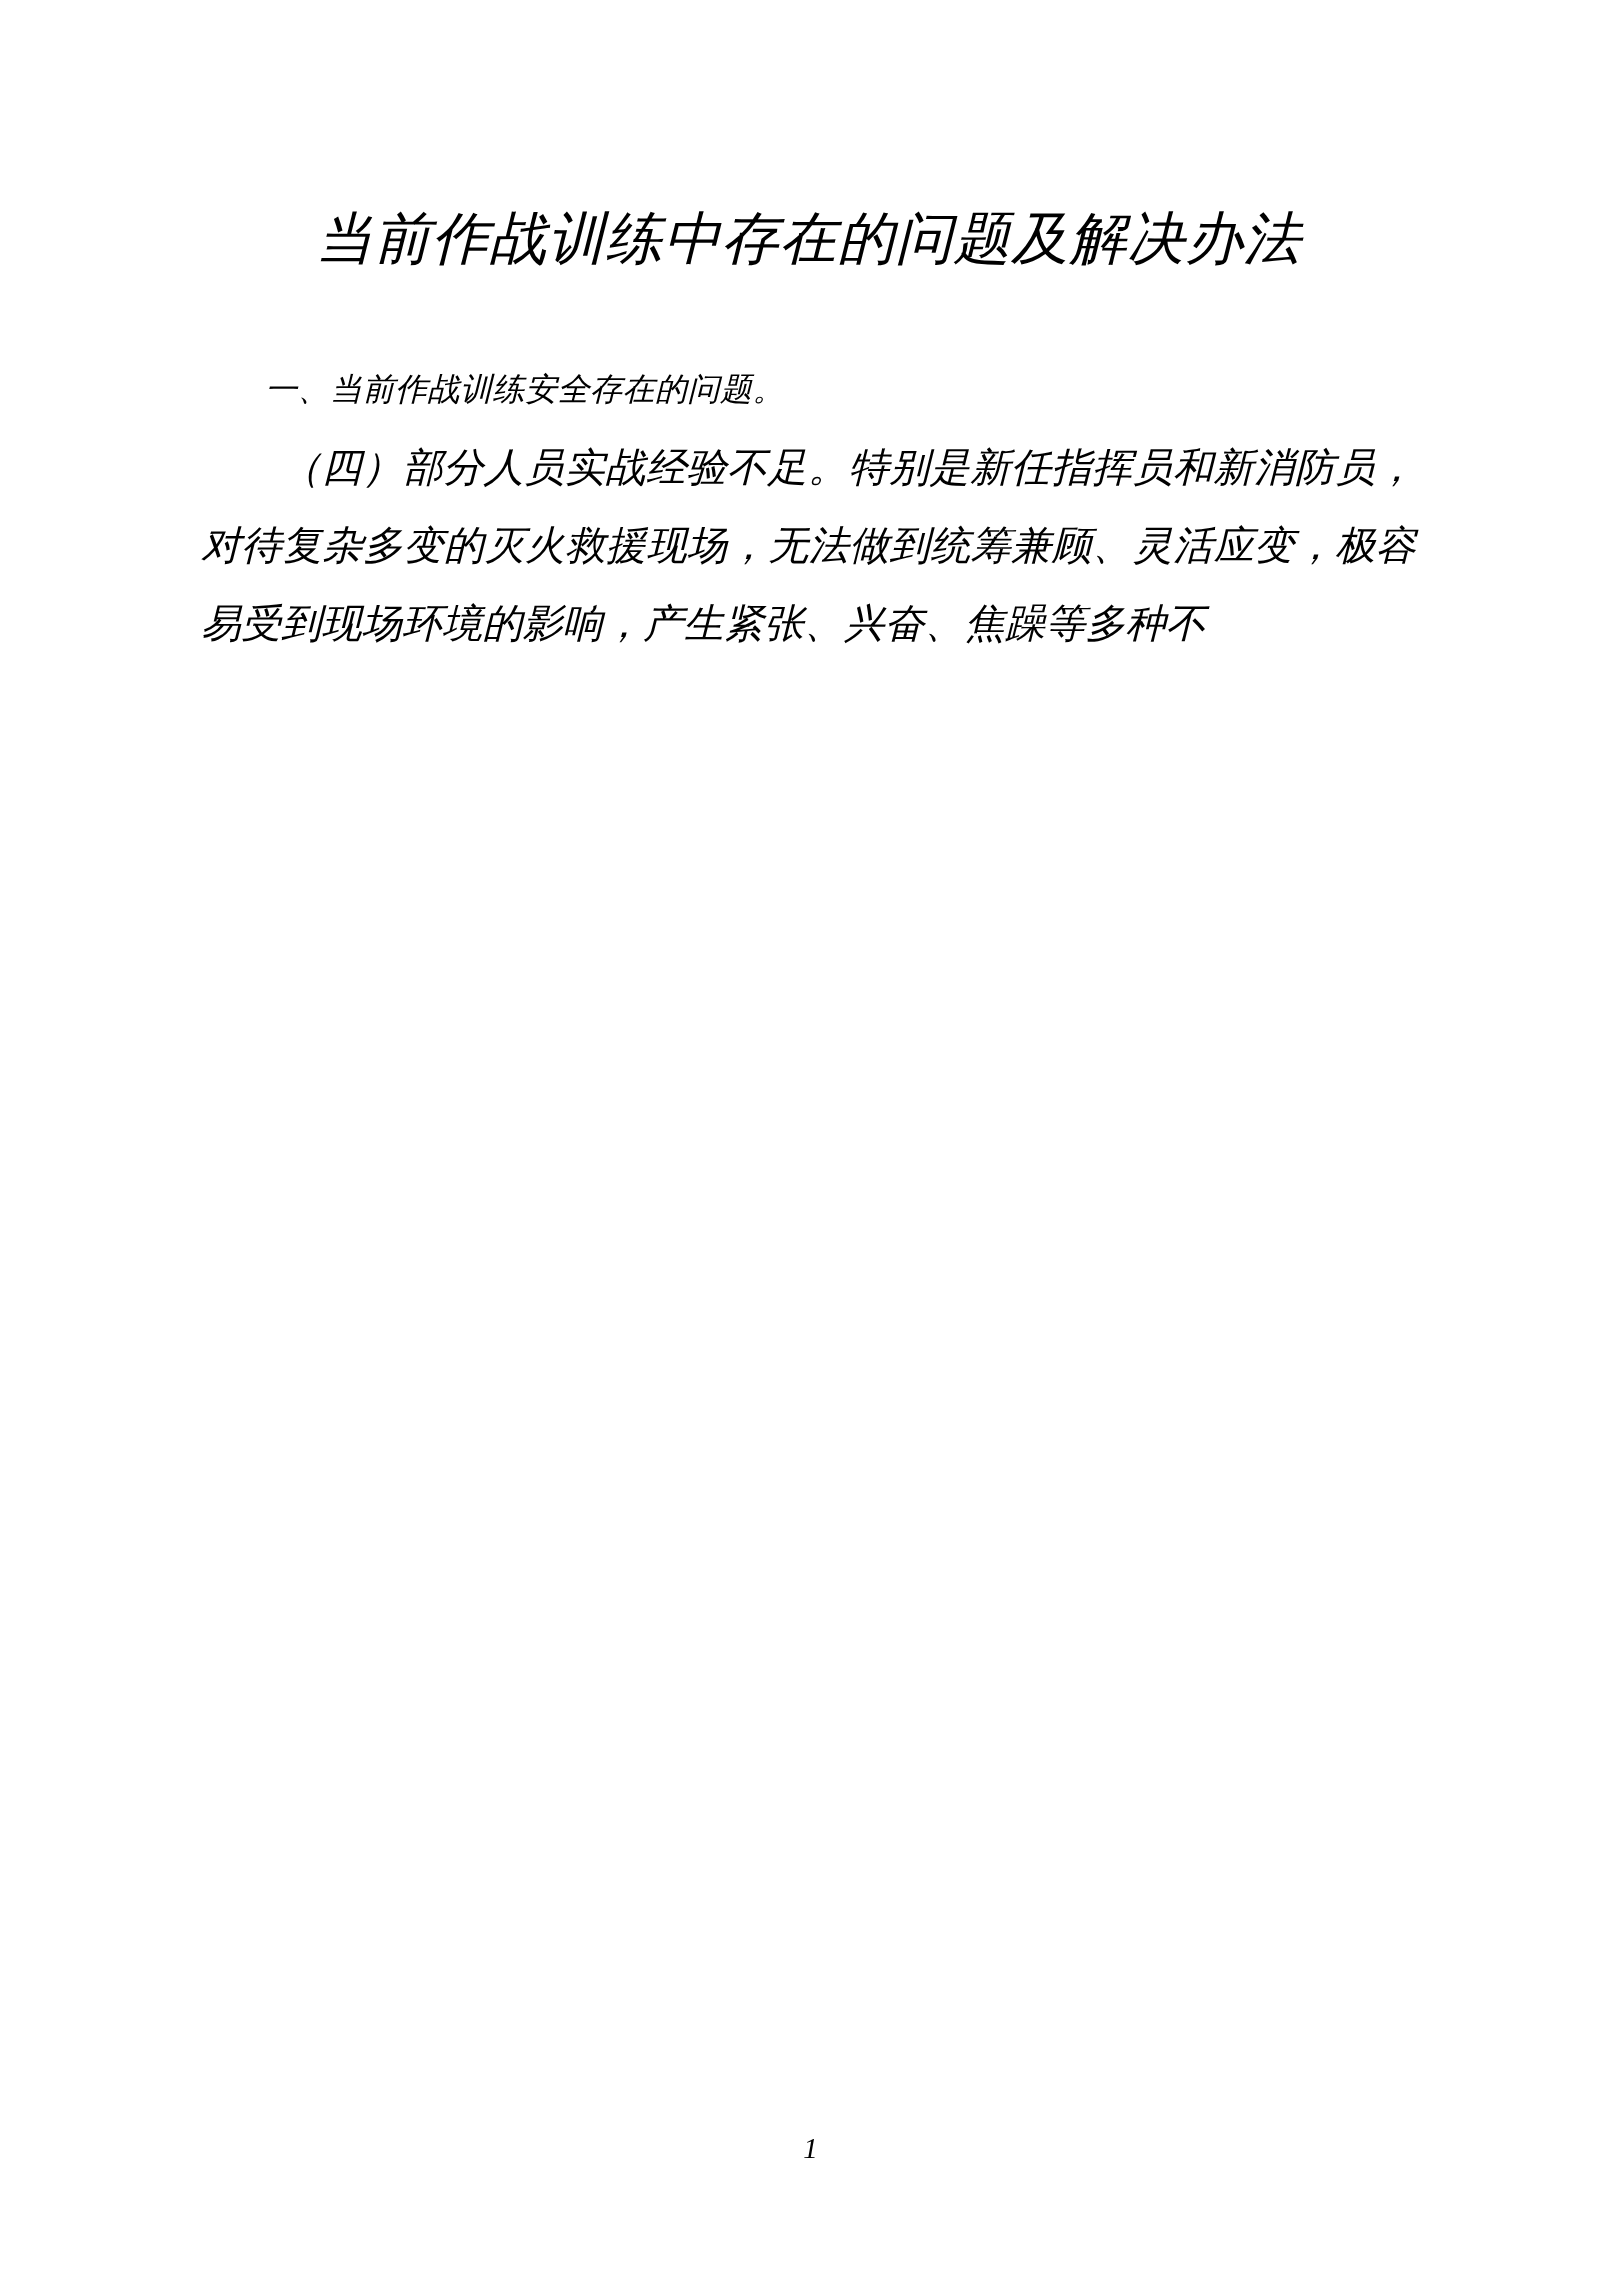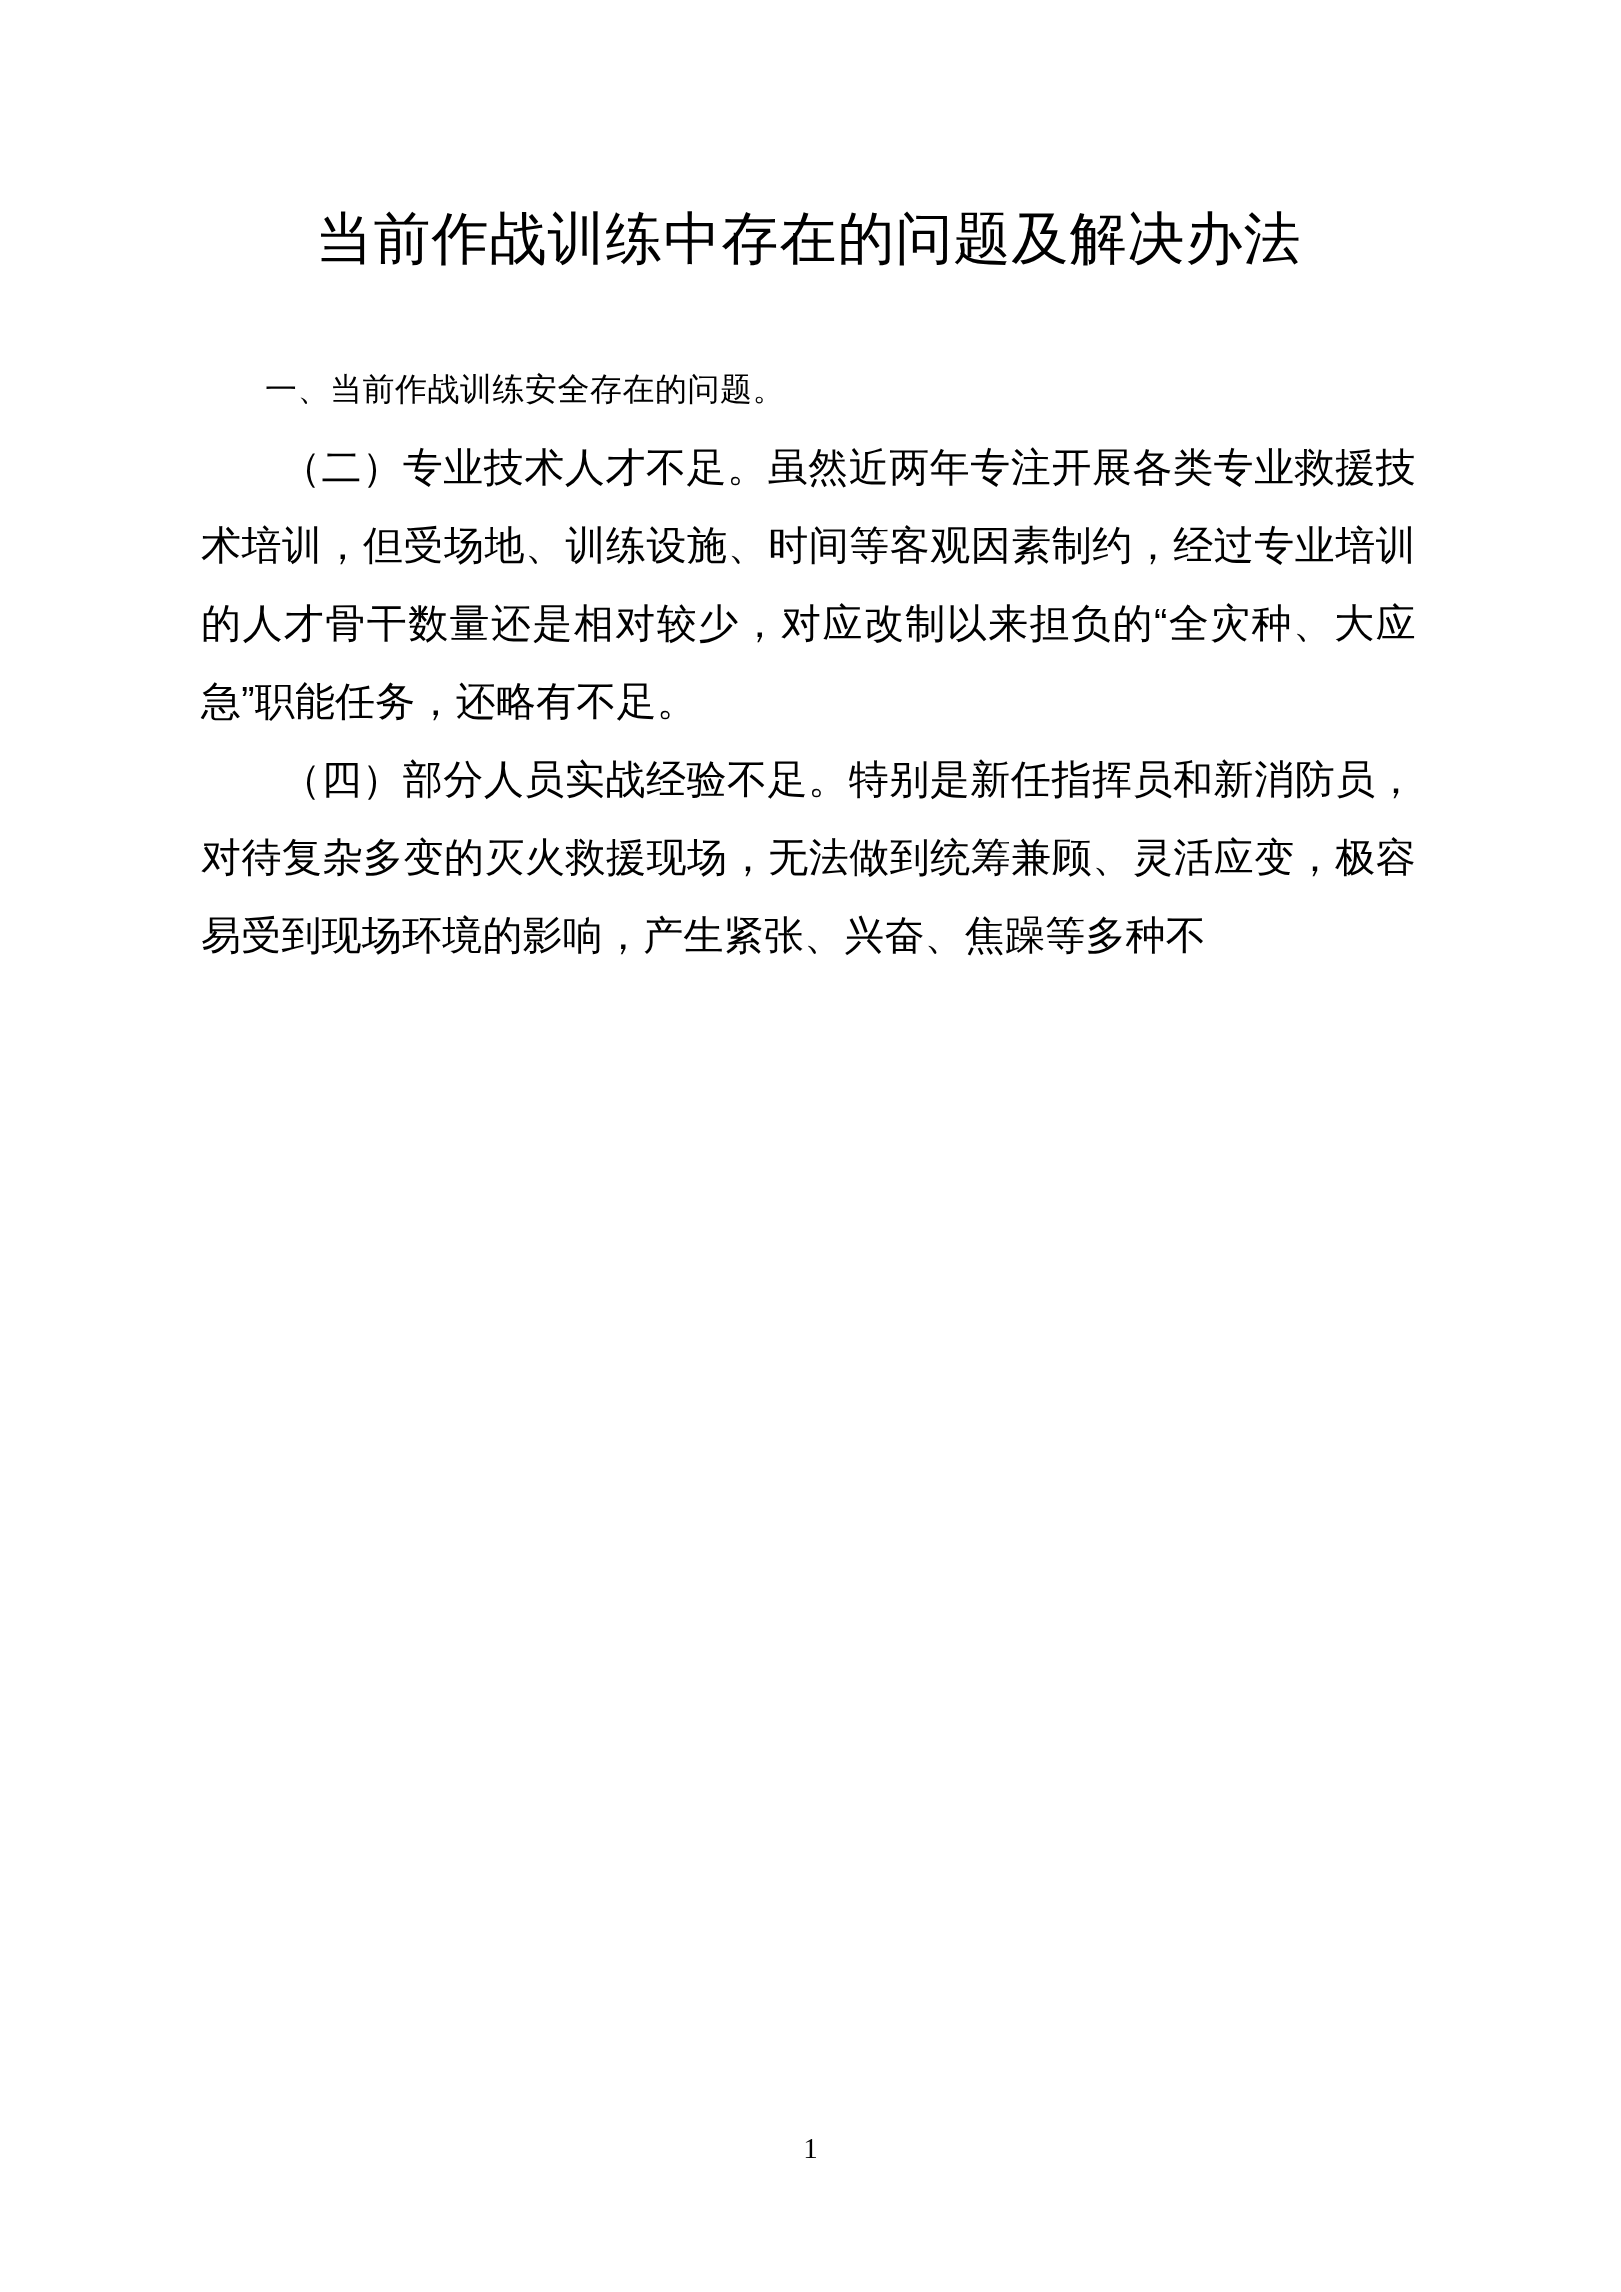--- a/index.html
+++ b/index.html
@@ -11,20 +11,21 @@
     font-family: "Liberation Sans", "DejaVu Sans", sans-serif;
     color: #000000;
   }
   .page {
     position: relative;
     width: 1621px;
     height: 2293px;
     background: #ffffff;
     box-sizing: border-box;
     overflow: hidden;
+    font-style: italic;
   }
   .content {
     position: absolute;
     left: 201px;
     top: 181px;
     width: 1215px;
   }
   .doc-title {
     font-size: 57px;
     line-height: 1.25;
@@ -73,21 +74,20 @@
 
   <div class="content">
 
     <h1 class="doc-title">当前作战训练中存在的问题及解决办法</h1>
 
     <div class="spacer-after-title"></div>
 
     <p class="section-heading">一、当前作战训练安全存在的问题。</p>
 
 
-    <p class="para">（二）专业技术人才不足。虽然近两年专注开展各类专业救援技术培训，但受场地、训练设施、时间等客观因素制约，经过专业培训的人才骨干数量还是相对较少，对应改制以来担负的“全灾种、大应急”职能任务，还略有不足。</p>
 
 
     <p class="para">（四）部分人员实战经验不足。特别是新任指挥员和新消防员，对待复杂多变的灭火救援现场，无法做到统筹兼顾、灵活应变，极容易受到现场环境的影响，产生紧张、兴奋、焦躁等多种不</p>
 
   </div>
 
   <div class="page-number">1</div>
 
 </div>
 

